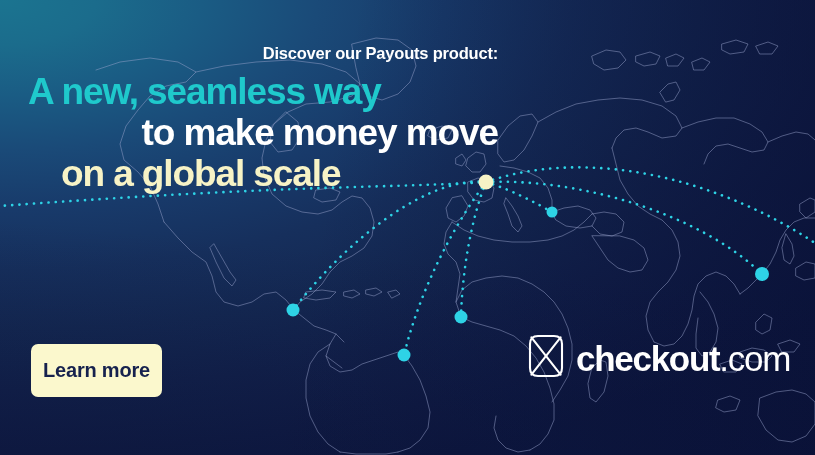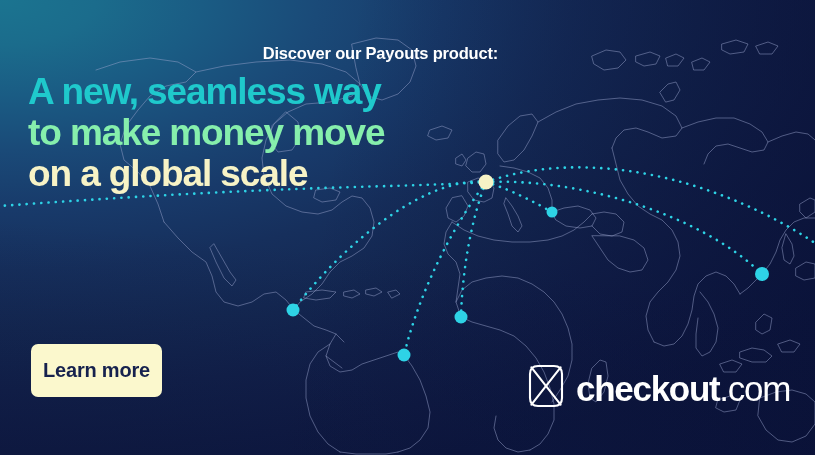--- a/index.html
+++ b/index.html
@@ -107,22 +107,22 @@
     text-align: right;
   }
   .headline {
     margin: 0;
     font-weight: bold;
     font-size: 37px;
     line-height: 1.115;
     letter-spacing: -1.1px;
   }
   .hl-1 { color: #1fc9cc; display: block; }
-  .hl-2 { color: #86efac; display: block; }
-  .hl-3 { color: #f7f3c6; display: block; }
+  .hl-2 { color: #ffffff; display: block; text-align: right; }
+  .hl-3 { color: #f7f3c6; display: block; margin-left: 33px; }
 
   
   .cta {
     position: absolute;
     left: 31px;
     top: 344px;
     width: 131px;
     height: 53px;
     background: #fbf8cd;
     color: #16224e;
@@ -137,21 +137,21 @@
     display: flex;
     align-items: center;
     justify-content: center;
     padding: 0;
   }
 
   
   .brand {
     position: absolute;
     right: 25px;
-    top: 364px;
+    top: 334px;
     display: flex;
     align-items: center;
     gap: 12px;
     z-index: 7;
   }
   .brand-mark { display: block; }
   .brand-word {
     color: #ffffff;
     font-size: 35px;
     letter-spacing: -1.3px;

